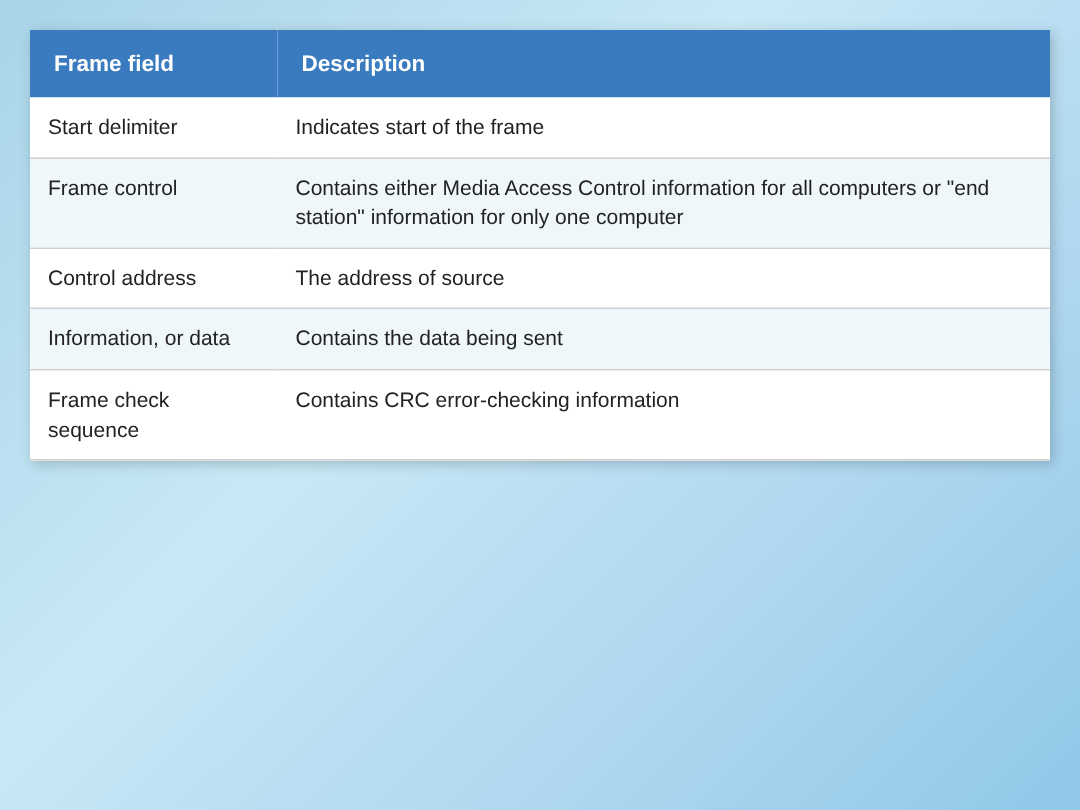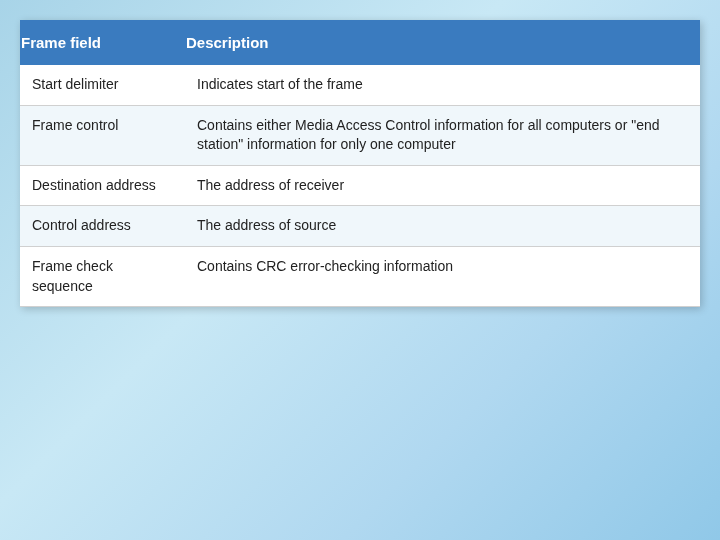--- a/index.html
+++ b/index.html
@@ -28,21 +28,21 @@
     }
 
     table {
       width: 100%;
       border-collapse: collapse;
     }
 
     thead tr th {
       background-color: #3a7bbf;
       color: white;
-      padding: 14px 1px;
+      padding: 14px 16px;
       text-align: left;
       font-weight: bold;
       font-size: 15px;
     }
 
     thead tr th:first-child {
       width: 165px;
     }
 
     tbody tr {
@@ -84,26 +84,26 @@
     <tbody id="table-body">
     <tr>
           <td>Start delimiter</td>
           <td>Indicates start of the frame</td>
         </tr>
         <tr>
           <td>Frame control</td>
           <td>Contains either Media Access Control information for all computers or "end station" information for only one computer</td>
         </tr>
         <tr>
-          <td>Destination address</td>
-          <td>The address of receiver</td>
+          <td>Control address</td>
+          <td>The address of  source</td>
         </tr>
         <tr>
-          <td>Control address</td>
-          <td>The address of  source</td>
+          <td>Information, or data</td>
+          <td>Contains the data being sent</td>
         </tr>
         <tr>
           <td>Frame check sequence</td>
           <td>Contains CRC error-checking information</td>
         </tr>
       </tbody>
   </table>
 </div>
 
 </body></html>

